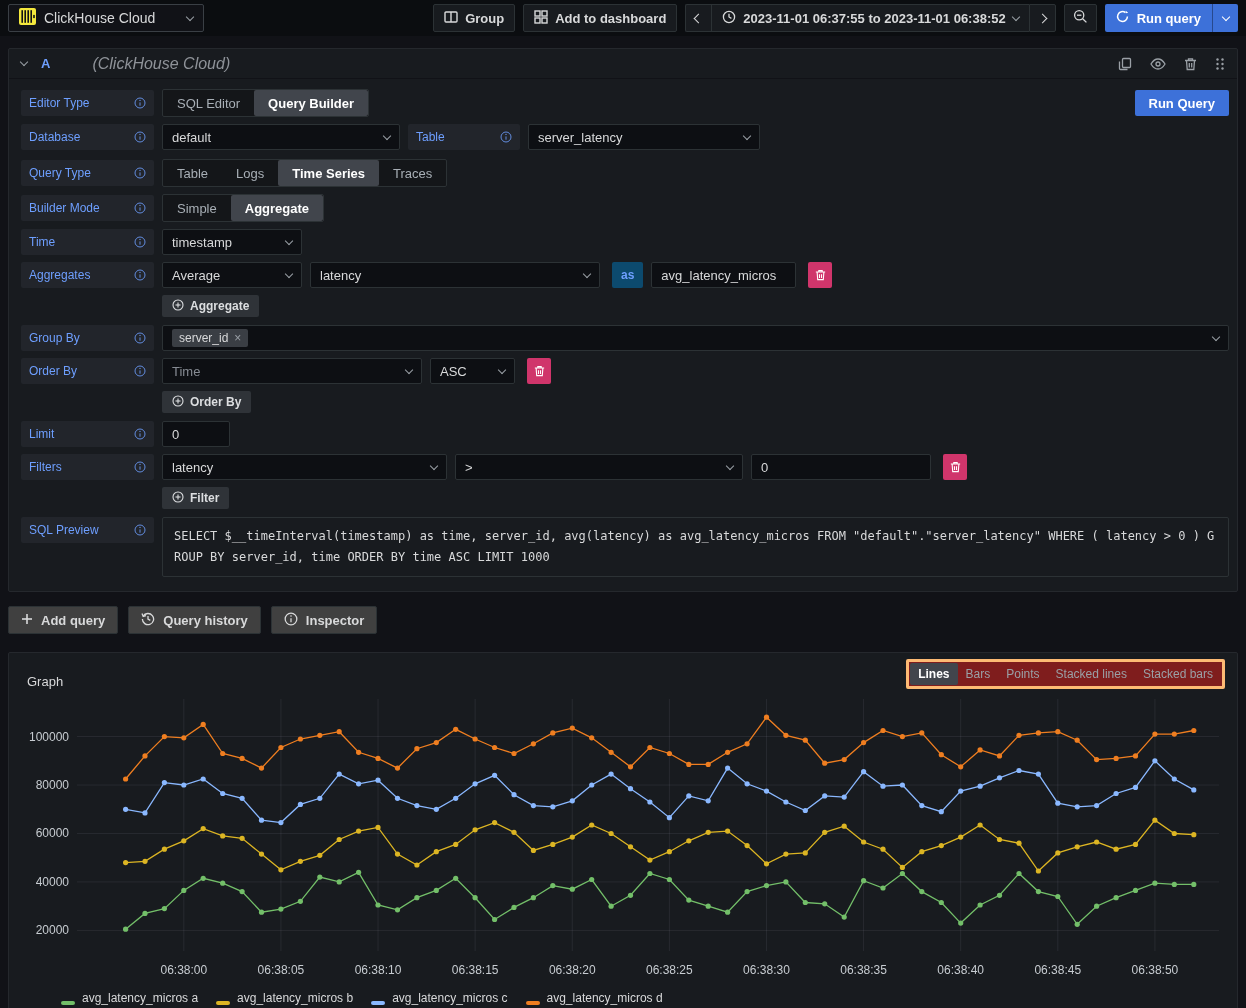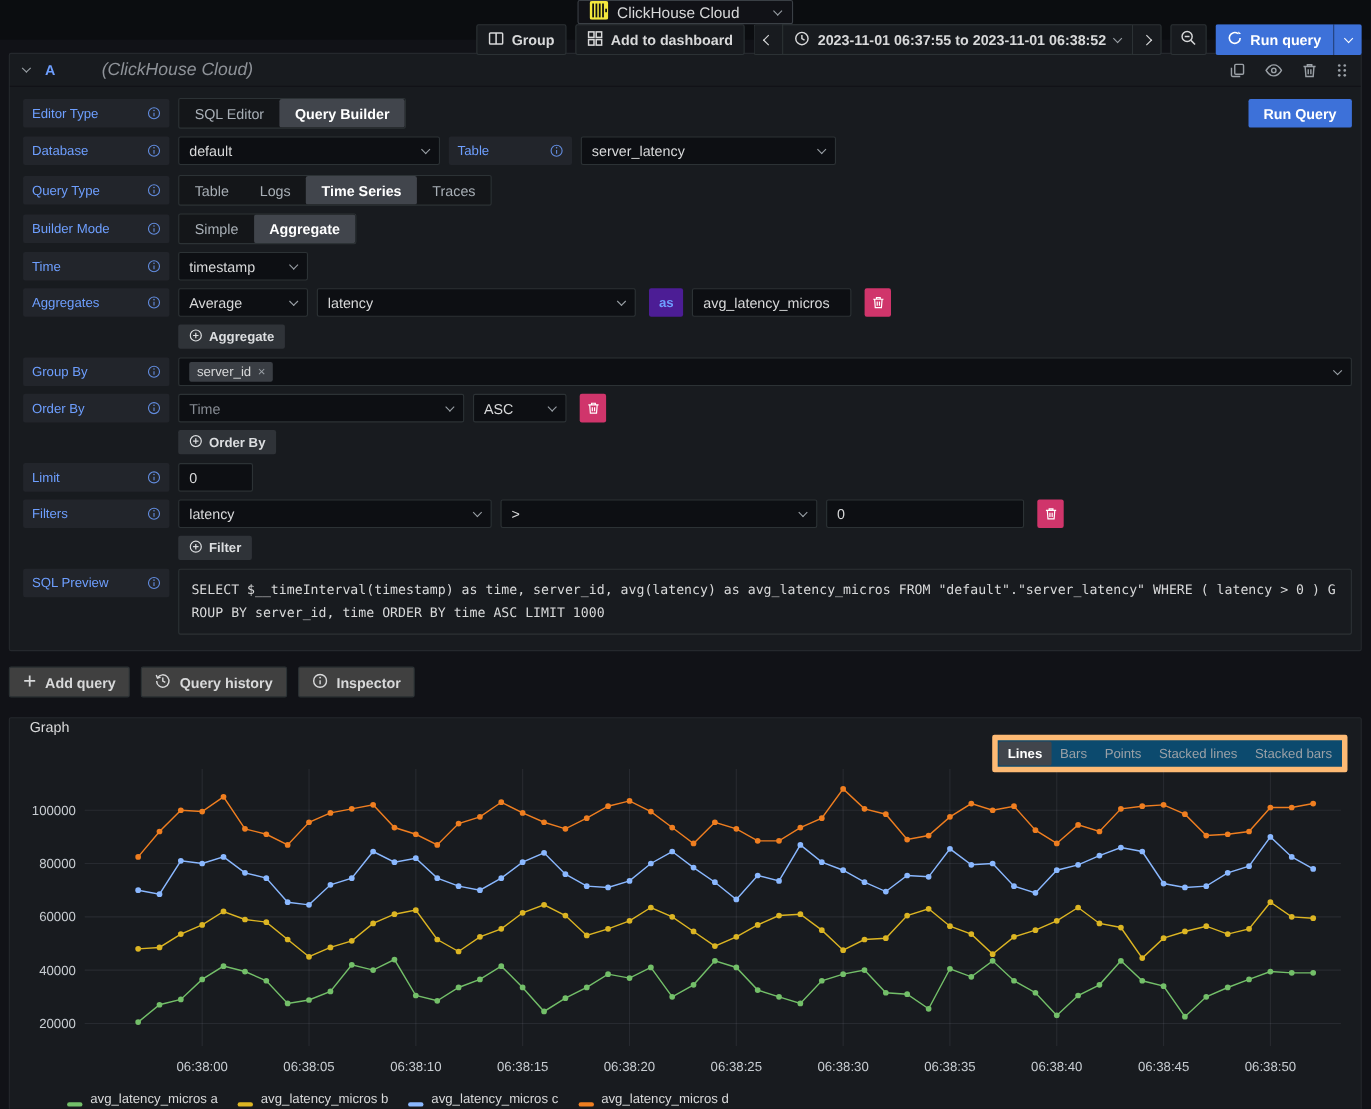--- a/index.html
+++ b/index.html
@@ -1,19 +1,19 @@
 <!DOCTYPE html>
 <html><head>
 <meta charset="utf-8">
 <style>
   * { box-sizing: border-box; margin: 0; padding: 0; }
   html,body { width:1246px; height:1008px; background:#111217; font-family:"Liberation Sans",sans-serif; color:#d8d9da; overflow:hidden; }
 
   
-  .topbar { height:36px; background:#0b0d10; display:flex; align-items:center; padding:0 8px;flex-direction:column; }
+  .topbar { height:36px; background:#0b0d10; display:flex; align-items:center; padding:0 8px; }
   .ds-picker { display:flex; align-items:center; gap:8px; height:28px; padding:0 10px; background:#111217; border:1px solid #3a3f45; border-radius:2px; color:#d8d9da; font-size:14px; font-weight:500; width:196px; cursor:pointer; }
   .topbar-right { margin-left:auto; display:flex; align-items:center; gap:8px; }
   .tb-btn { display:flex; align-items:center; gap:7px; height:28px; padding:0 10px; background:#181b1f; border:1px solid #2c3235; border-radius:2px; color:#d8d9da; font-size:13px; font-weight:600; cursor:pointer; }
   .timegroup { display:flex; align-items:stretch; }
   .timegroup .tb-btn { border-radius:0; border-right-width:0; }
   .timegroup .tb-btn:first-child { border-radius:2px 0 0 2px; padding:0 9px; }
   .timegroup .tb-btn:last-child { border-radius:0 2px 2px 0; border-right-width:1px; padding:0 9px; }
   .runquery { display:flex; align-items:stretch; height:28px; border-radius:2px; overflow:hidden; }
   .rq-main { display:flex; align-items:center; gap:8px; background:#3d71d9; border:none; color:#fff; font-size:13px; font-weight:600; padding:0 11px; cursor:pointer; }
   .rq-caret { width:26px; background:#3d71d9; border:none; border-left:1px solid rgba(0,0,0,.35); display:flex; align-items:center; justify-content:center; cursor:pointer; }
@@ -37,43 +37,43 @@
   .lbl { width:133px; min-width:133px; height:26px; background:#22252b; border-radius:2px; display:flex; align-items:center; justify-content:space-between; padding:0 8px; color:#6e9fff; font-size:12px; font-weight:500; }
   .info-ic { display:flex; opacity:.85; }
 
   .seg { display:inline-flex; border:1px solid #2c3235; border-radius:2px; background:#141619; overflow:hidden; }
   .seg-item { height:26px; padding:0 14px; display:flex; align-items:center; background:transparent; border:none; color:#a8afb6; font-size:13px; cursor:pointer; border-radius:2px; }
   .seg-item.active { background:#41454c; color:#fff; font-weight:700; }
 
   .select { height:26px; background:#0d0f13; border:1px solid #2c3235; border-radius:2px; display:flex; align-items:center; justify-content:space-between; padding:0 9px; font-size:13px; color:#d8d9da; cursor:pointer; }
   .select .ph { color:#868b93; }
   .tinput { height:26px; background:#0d0f13; border:1px solid #2c3235; border-radius:2px; padding:0 9px; font-size:13px; color:#d8d9da; font-family:"Liberation Sans",sans-serif; }
-  .w140{width:118px} .w210{width:238px} .w215{width:232px} .w290{width:290px} .w260{width:260px} .w85{width:85px} .w68{width:68px} .w285{width:285px} .w300{width:288px} .w180{width:180px} .w145{width:145px}
+  .w140{width:140px} .w210{width:238px} .w215{width:232px} .w290{width:290px} .w260{width:260px} .w85{width:85px} .w68{width:68px} .w285{width:285px} .w300{width:288px} .w180{width:180px} .w145{width:145px}
   .grow { flex:1; }
 
-  .as-badge { height:26px; padding:0 9px; display:flex; align-items:center; background:#4c1d95; border-radius:2px; color:#6e9fff; font-size:12px; font-weight:600; margin-left:4px; }
+  .as-badge { height:26px; padding:0 9px; display:flex; align-items:center; background:#0c4a6e; border-radius:2px; color:#6e9fff; font-size:12px; font-weight:600; margin-left:4px; }
   .danger-btn { width:24px; height:26px; background:#d0356b; border:none; border-radius:2px; display:flex; align-items:center; justify-content:center; cursor:pointer; margin-left:4px; }
   .primary-btn { height:26px; padding:0 14px; background:#3d71d9; border:none; border-radius:2px; color:#fff; font-size:13px; font-weight:600; cursor:pointer; margin-left:auto; }
   .add-btn { height:22px; padding:0 10px; background:#2f3338; border:none; border-radius:2px; color:#dcdee0; font-size:12px; font-weight:700; display:flex; align-items:center; gap:6px; cursor:pointer; }
   .indent { margin-left:141px; }
   .tag { background:#3a3e44; border-radius:2px; padding:2px 7px; font-size:12px; color:#d8d9da; display:flex; align-items:center; gap:6px; }
   .tag .x { color:#9aa0a6; cursor:pointer; font-size:12px; }
   .sql-box { flex:1; border:1px solid #2c3235; border-radius:2px; padding:8px 11px; font-family:"DejaVu Sans Mono","Liberation Mono",monospace; font-size:12px; line-height:1.75; color:#d8d9da; word-break:break-all; align-self:stretch; }
   .qrow.top { align-items:flex-start; }
   .qrow.top .lbl { margin-top:0; }
 
   
   .actions { display:flex; gap:10px; margin:14px 8px 0; }
   .action-btn { height:28px; padding:0 12px; background:#404040; border:1px solid #2c3235; border-radius:2px; color:#d8d9da; font-size:13px; font-weight:600; display:flex; align-items:center; gap:8px; cursor:pointer; }
 
   
   .gpanel { margin-top:18px; height:372px; padding:0 12px 8px; }
-  .gpanel-header { height:36px; display:flex; align-items:flex-start;flex-direction:column; }
+  .gpanel-header { height:36px; display:flex; align-items:flex-end; }
   .gtitle { font-size:13px; font-weight:500; color:#d8d9da; margin-left:6px; }
-  .modes { margin-left:auto; display:inline-flex; align-items:center; border:5px solid #fdba74; border-radius:2px; background:#0c4a6e; padding:1px; }
+  .modes { margin-left:auto; display:inline-flex; align-items:center; border:3px solid #fdba74; border-radius:2px; background:#7f1d1d; padding:1px; }
   .mode-item { height:22px; padding:0 8px; display:flex; align-items:center; background:transparent; border:none; color:#9aa0a6; font-size:12px; cursor:pointer; border-radius:2px; }
   .mode-item.active { background:#41454c; color:#fff; font-weight:600; }
   svg.chart .tick { fill:#c7ccd1; font:12px "Liberation Sans",sans-serif; }
   .legend { display:flex; gap:18px; margin:2px 0 0 40px; }
   .legend-item { display:flex; align-items:flex-end; gap:7px; font-size:12px; color:#d8d9da; cursor:pointer; }
   .swatch { width:14px; height:4px; border-radius:2px; display:inline-block; }
 </style>
 </head>
 <body>
 

